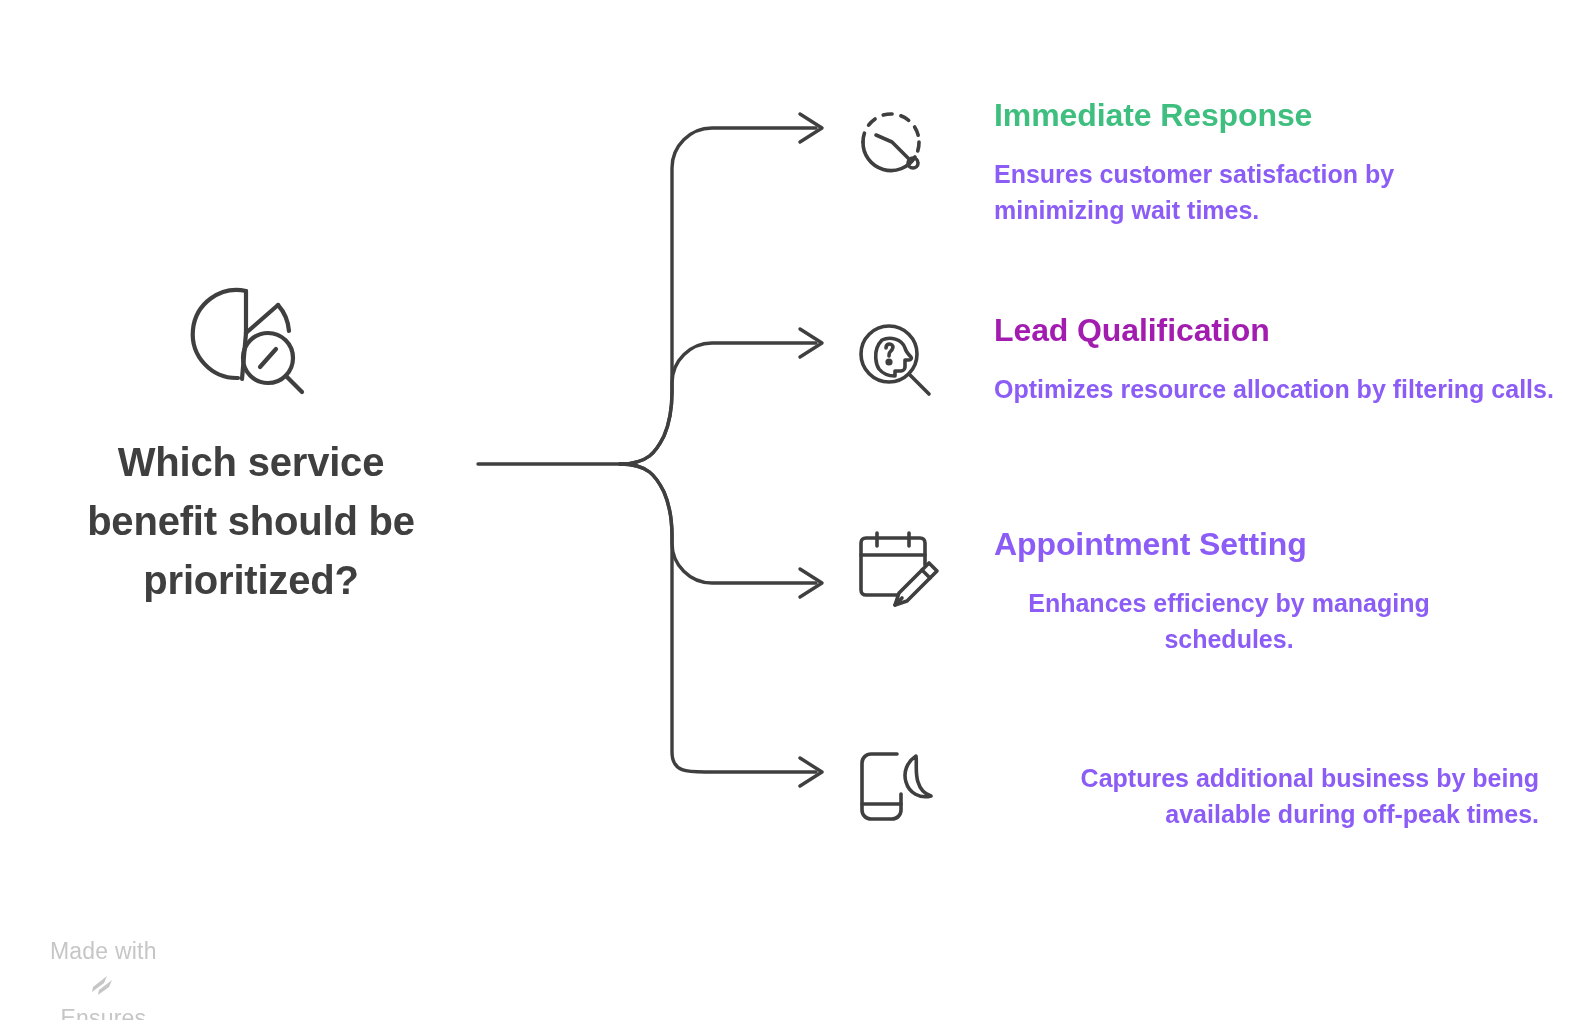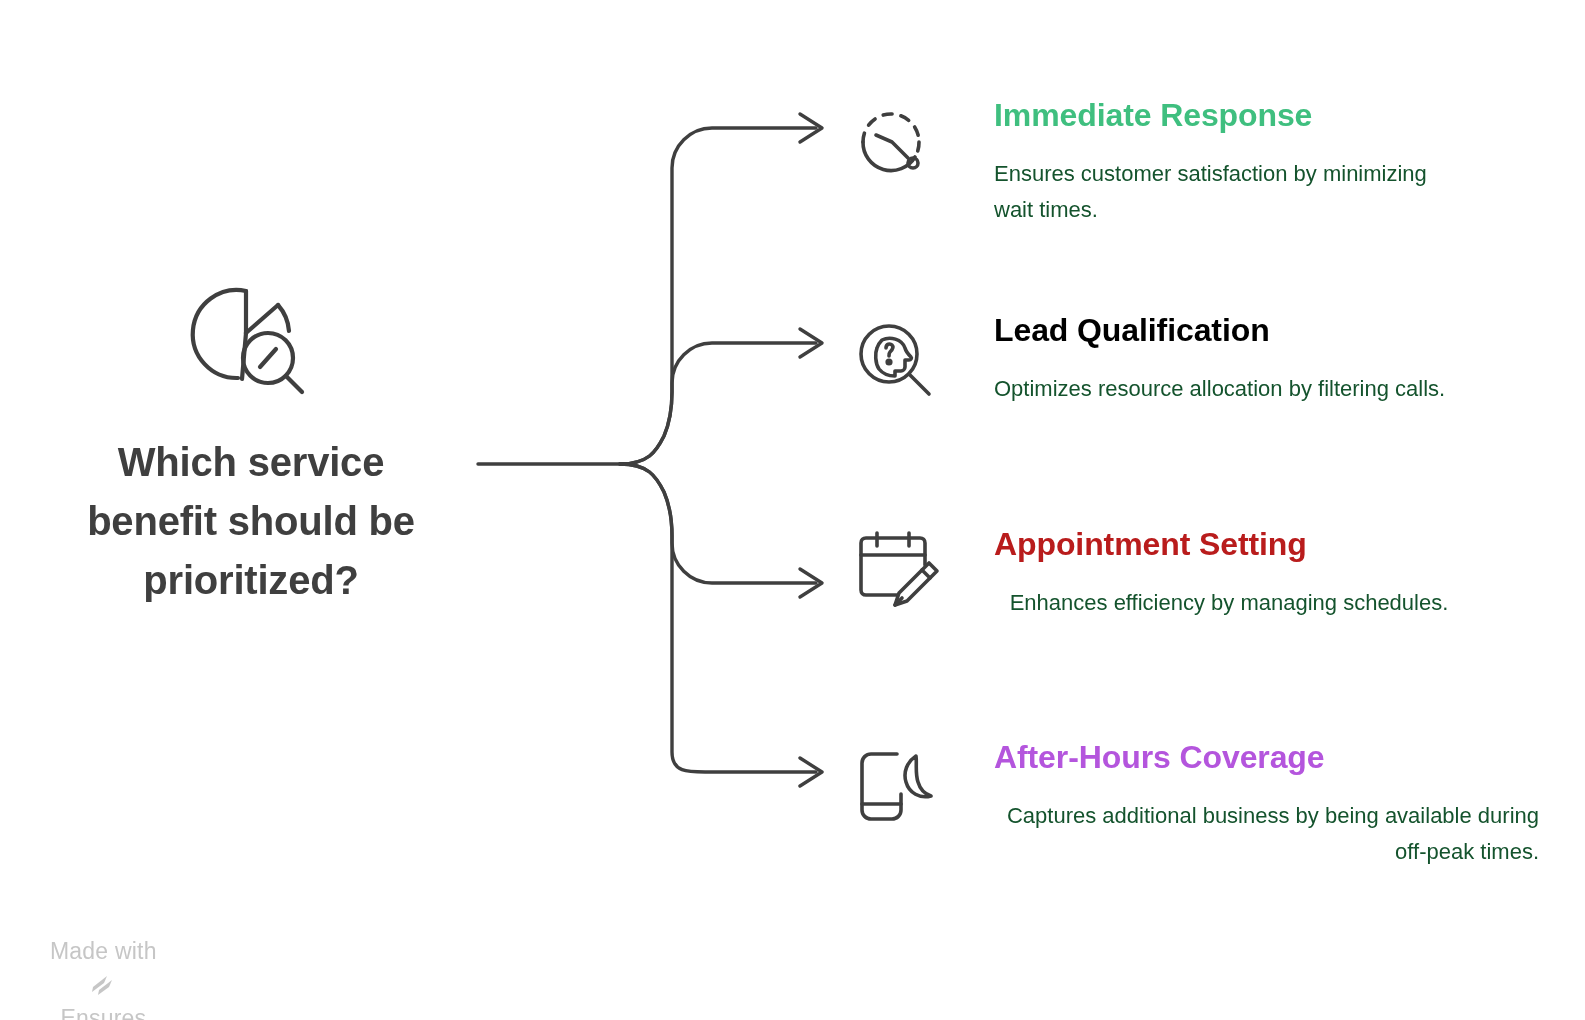--- a/index.html
+++ b/index.html
@@ -75,24 +75,24 @@
   .branch-heading {
     font-size: 32px;
     line-height: 38px;
     font-weight: 700;
     letter-spacing: -0.1px;
     margin: 0;
     white-space: nowrap;
   }
   .branch-desc {
     margin-top: 22px;
-    font-size: 22px;
+    font-size: 25px;
     line-height: 36px;
-    font-weight: 400;
-    color: #14532d;
+    font-weight: 700;
+    color: #8b5cf6;
     max-width: 560px;
   }
 
   #branch-0 { top: 96px; }
   #branch-1 { top: 311px; }
   #branch-2 { top: 525px; }
   #branch-3 { top: 738px; }
 
   #branch-0 .branch-desc { max-width: 470px; }
   #branch-1 .branch-desc { max-width: 560px; }
@@ -200,21 +200,21 @@
 
         <path d="M37,29 C45,25 57,28 60,37 C61,41 64,44 66,46 C67,47 66,49 64,49 L60,49
                  L60,56 C60,58 58,60 56,60 L50,60 L50,65
                  C44,65 38,63 34,58 C30,52 30,42 32,37 C33,34 35,31 37,29 Z"></path>
 
         <path d="M41,37 C41,33 45,32 47,34 C49,36 47,39 45,41 C44,42 44,43 44,45"></path>
         <circle cx="44" cy="51" r="1.8" fill="#3f3f3f"></circle>
       </g>
     </svg>
     <div class="branch-text">
-      <div class="branch-heading" style="color: #000000;">Lead Qualification</div>
+      <div class="branch-heading" style="color: #a21caf;">Lead Qualification</div>
       <div class="branch-desc">Optimizes resource allocation by filtering calls.</div>
     </div>
   </div>
 
   <div class="branch" id="branch-2">
     <svg class="branch-icon" viewBox="0 0 100 92">
       <g fill="none" stroke="#3f3f3f" stroke-width="3.6" stroke-linecap="round" stroke-linejoin="round">
 
         <path d="M80,40 L80,18 C80,15 78,13 75,13 L21,13 C18,13 16,15 16,18
                  L16,65 C16,68 18,70 21,70 L52,70"></path>
@@ -225,40 +225,39 @@
         <path d="M64,8 L64,21"></path>
 
         <path d="M84,38 L92,46 L62,76 L50,80 L54,68 Z"></path>
 
         <path d="M77,45 L85,53"></path>
 
         <path d="M50,80 L57,73"></path>
       </g>
     </svg>
     <div class="branch-text">
-      <div class="branch-heading" style="color: #b91c1c;">Appointment Setting</div>
+      <div class="branch-heading" style="color: #8b5cf6;">Appointment Setting</div>
       <div class="branch-desc">Enhances efficiency by managing schedules.</div>
     </div>
   </div>
 
   <div class="branch" id="branch-3">
     <svg class="branch-icon" viewBox="0 0 100 92">
       <g fill="none" stroke="#3f3f3f" stroke-width="3.6" stroke-linecap="round" stroke-linejoin="round">
 
         <path d="M52,16 L26,16 C21,16 17,20 17,25 L17,72 C17,77 21,81 26,81
                  L47,81 C52,81 56,77 56,72 L56,56"></path>
 
         <path d="M17,66 L56,66"></path>
 
         <path d="M71,18 C62,24 58,34 61,44 C64,55 75,61 86,58
                  C80,56 75,51 73,44 C70,35 72,25 71,18 Z"></path>
       </g>
     </svg>
     <div class="branch-text">
-      <div class="branch-heading" style="color: rgb(180, 85, 221);">After-Hours Coverage</div>
       <div class="branch-desc">Captures additional business by being available during off-peak times.</div>
     </div>
   </div>
 
   <div id="watermark">
     <span>Made with</span>
     <svg class="wm-logo" viewBox="0 0 24 22">
       <g fill="#c6c6c6">
         <path d="M2,13 L16,2 L13,9 L1,18 Z"></path>
         <path d="M8,16 L21,6 L18,13 L7,21 Z"></path>

